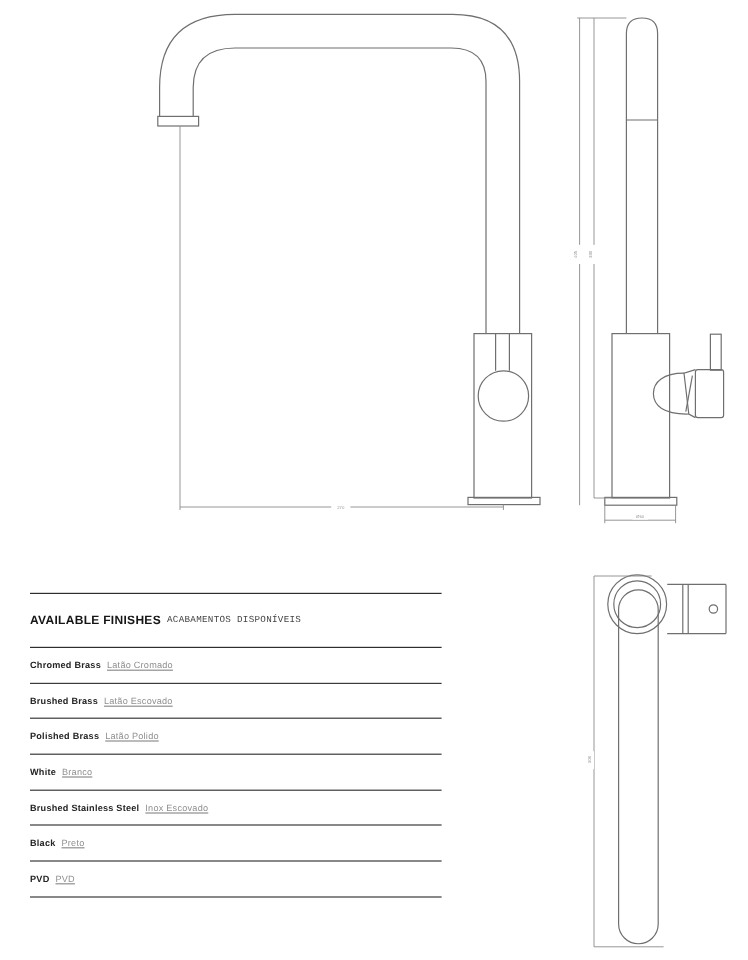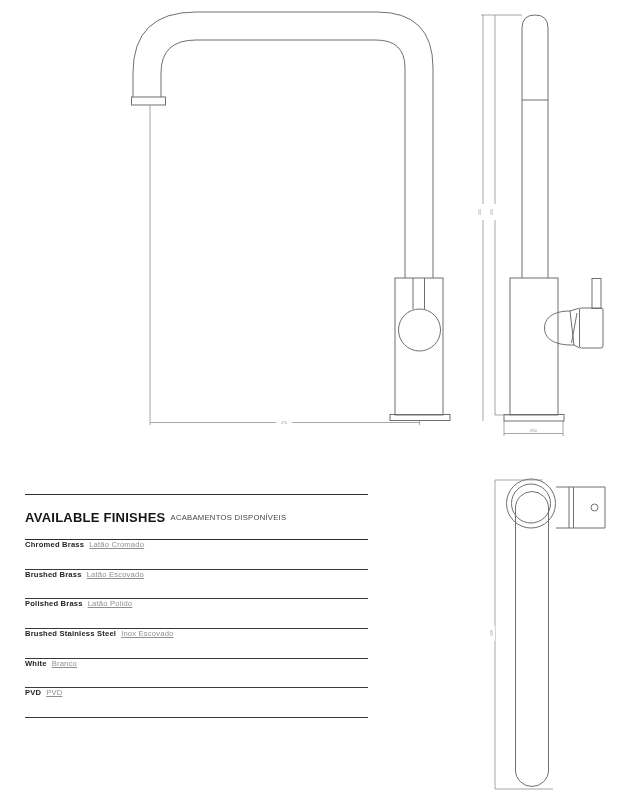--- a/index.html
+++ b/index.html
@@ -40,33 +40,35 @@
   .fin-header {
     height: 45px;
     display: flex;
     align-items: center;
     gap: 5px;
     border-bottom: 1.6px solid #2e2e2e;
   }
   .fin-row {
     height: 29.7px;
     display: flex;
+    align-items: center;
     gap: 5px;
     border-bottom: 1.6px solid #3a3a3a;
   }
   .fin-title-en {
     font-weight: bold;
-    font-size: 13px;
+    font-size: 10px;
     letter-spacing: 0.25px;
     color: #161616;
   }
   .fin-title-pt {
     font-size: 7.7px;
     letter-spacing: 0.25px;
     color: #454545;
+    font-family: Liberation Mono, monospace;
   }
   .fin-en {
     font-weight: bold;
     font-size: 7.6px;
     letter-spacing: 0.2px;
     color: #242424;
   }
   .fin-pt {
     font-size: 7.6px;
     letter-spacing: 0.2px;
@@ -165,26 +167,30 @@
     </div>
     <div class="fin-row">
       <span class="fin-en">Brushed Brass</span>
       <span class="fin-pt">Latão Escovado</span>
     </div>
     <div class="fin-row">
       <span class="fin-en">Polished Brass</span>
       <span class="fin-pt">Latão Polido</span>
     </div>
     <div class="fin-row">
+      <span class="fin-en">White</span>
+      <span class="fin-pt">Branco</span>
+    </div>
+    <div class="fin-row">
       <span class="fin-en">Brushed Stainless Steel</span>
       <span class="fin-pt">Inox Escovado</span>
     </div>
     <div class="fin-row">
-      <span class="fin-en">White</span>
-      <span class="fin-pt">Branco</span>
+      <span class="fin-en">Black</span>
+      <span class="fin-pt">Preto</span>
     </div>
     <div class="fin-row">
       <span class="fin-en">PVD</span>
       <span class="fin-pt">PVD</span>
     </div>
   </div>
 
 </div>
 
 </body></html>

